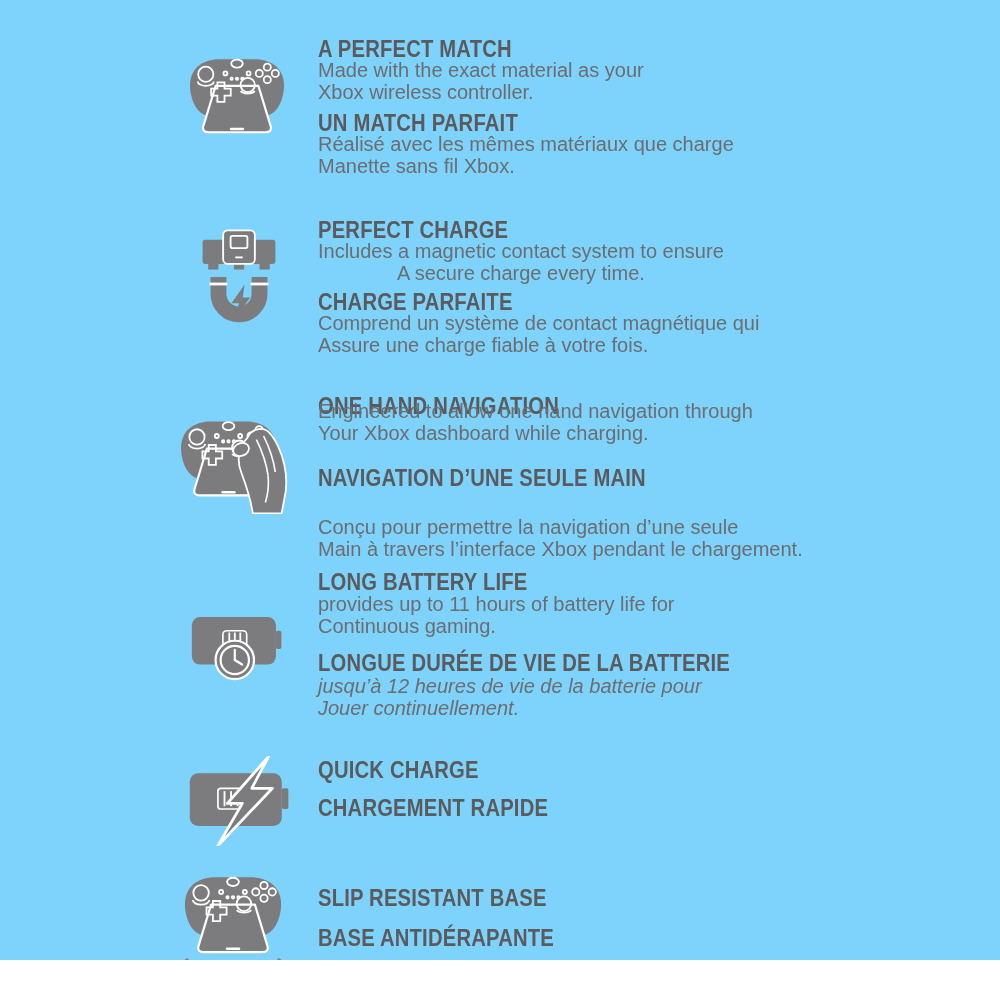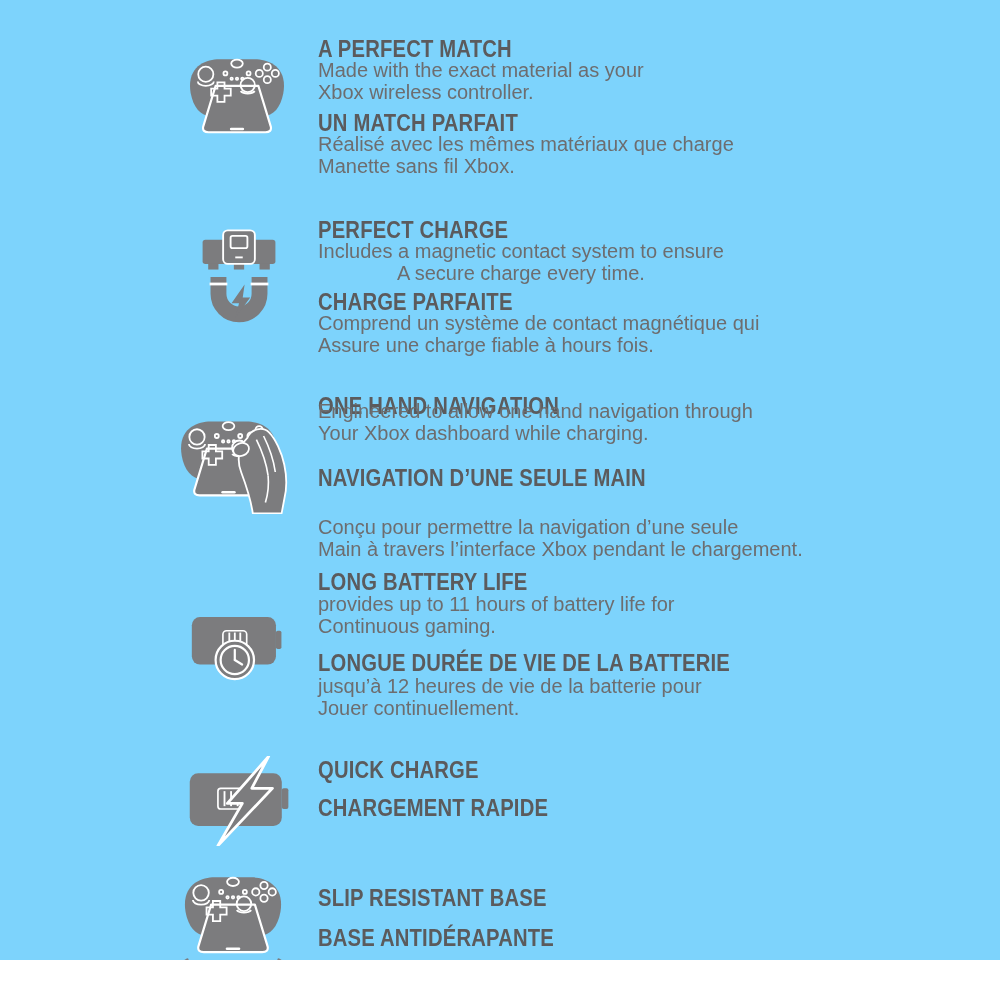--- a/index.html
+++ b/index.html
@@ -95,21 +95,21 @@
         <rect x="13.5" y="58" width="19" height="3" fill="#ffffff"></rect>
         <rect x="57.5" y="58" width="19" height="3" fill="#ffffff"></rect>
         <polygon fill="#7c7c7e" points="51,60 37,80 45,80 41,96 57,74 49,74"></polygon>
       </svg>
     </div>
     <h2 class="feature-title" style="top:218px;">PERFECT CHARGE</h2>
     <p class="feature-body" style="top:240px;text-align:center;">Includes a magnetic contact system to ensure
 A secure charge every time.</p>
     <h2 class="feature-title" style="top:290px;">CHARGE PARFAITE</h2>
     <p class="feature-body" style="top:312px;">Comprend un système de contact magnétique qui
-Assure une charge fiable à hours fois.</p>
+Assure une charge fiable à votre fois.</p>
   </div>
 
   <div>
     <div class="icon" style="left:170px; top:412px; width:126px; height:102px;">
       <svg viewBox="0 0 140 112">
         <use href="#sym-controller" width="130" height="92" y="2"></use>
         <path fill="#7c7c7e" stroke="#ffffff" stroke-width="2" stroke-linejoin="round" d="M86,28 C90,18 103,15 110,22 C117,29 124,44 127,58 C130,72 130,84 127,96 L124,112 L92,112 C90,98 85,82 79,66 C73,50 78,36 86,28 Z"></path>
         <g fill="none" stroke="#ffffff" stroke-width="1.8">
           <path d="M96,30 C102,42 107,56 109,70"></path>
           <path d="M104,26 C110,38 115,52 117,66"></path>
@@ -142,21 +142,21 @@
         <g stroke="#ffffff" stroke-width="2.4" stroke-linecap="round">
           <line x1="49" y1="52" x2="49" y2="41"></line>
           <line x1="49" y1="52" x2="57" y2="57"></line>
         </g>
       </svg>
     </div>
     <h2 class="feature-title" style="top:570px;">LONG BATTERY LIFE</h2>
     <p class="feature-body" style="top:593px;"> provides up to 11 hours of battery life for
 Continuous gaming.</p>
     <h2 class="feature-title" style="top:651px;">LONGUE DURÉE DE VIE DE LA BATTERIE</h2>
-    <p class="feature-body" style="top:675px;"> jusqu’à 12 heures de vie de la batterie pour
+    <p class="feature-body" style="top:675px;font-style:italic;"> jusqu’à 12 heures de vie de la batterie pour
 Jouer continuellement.</p>
   </div>
 
   <div>
     <div class="icon" style="left:186px; top:756px; width:108px; height:90px;">
       <svg viewBox="0 0 115 95">
         <rect x="4" y="18" width="98" height="56" rx="9" fill="#7c7c7e"></rect>
         <rect x="102" y="34" width="7" height="22" rx="2" fill="#7c7c7e"></rect>
         <rect x="34" y="34" width="30" height="22" rx="3" fill="#7c7c7e" stroke="#ffffff" stroke-width="1.8"></rect>
         <g stroke="#ffffff" stroke-width="2">

